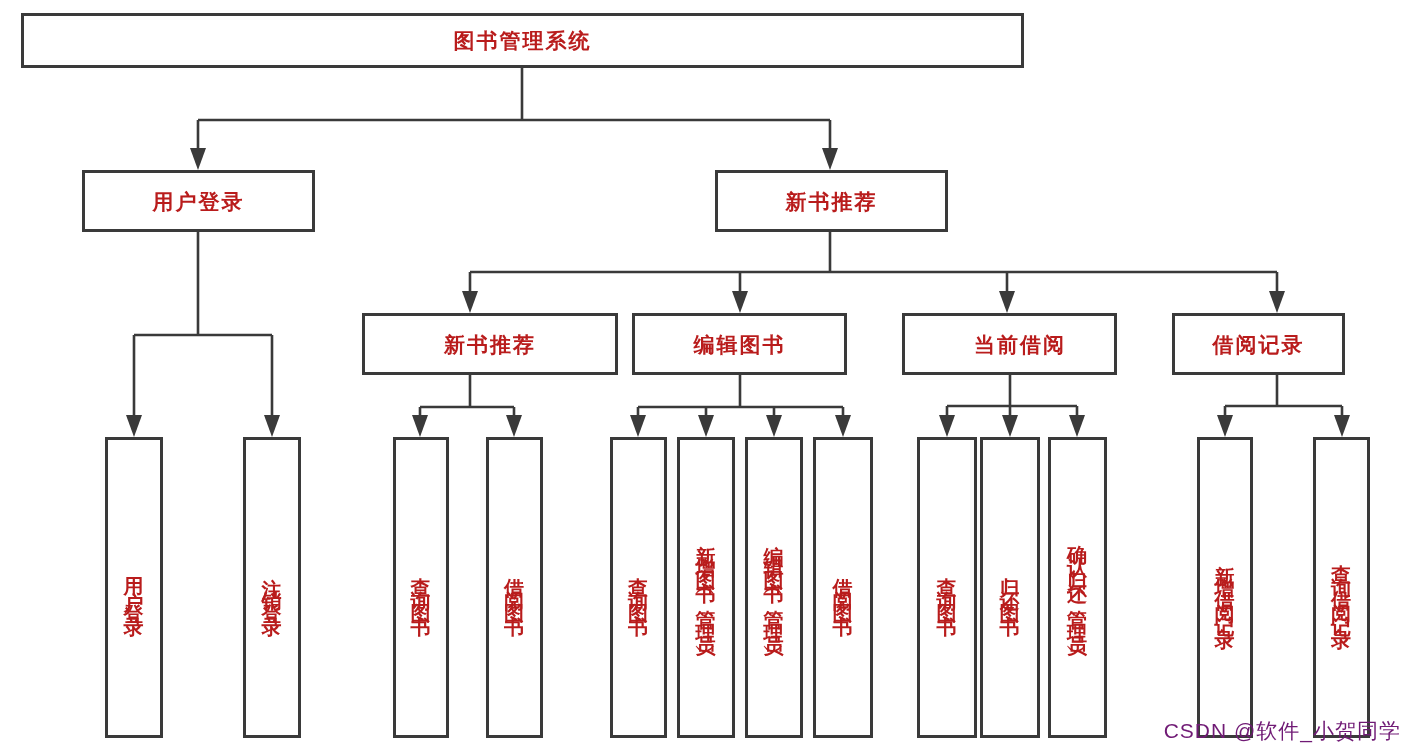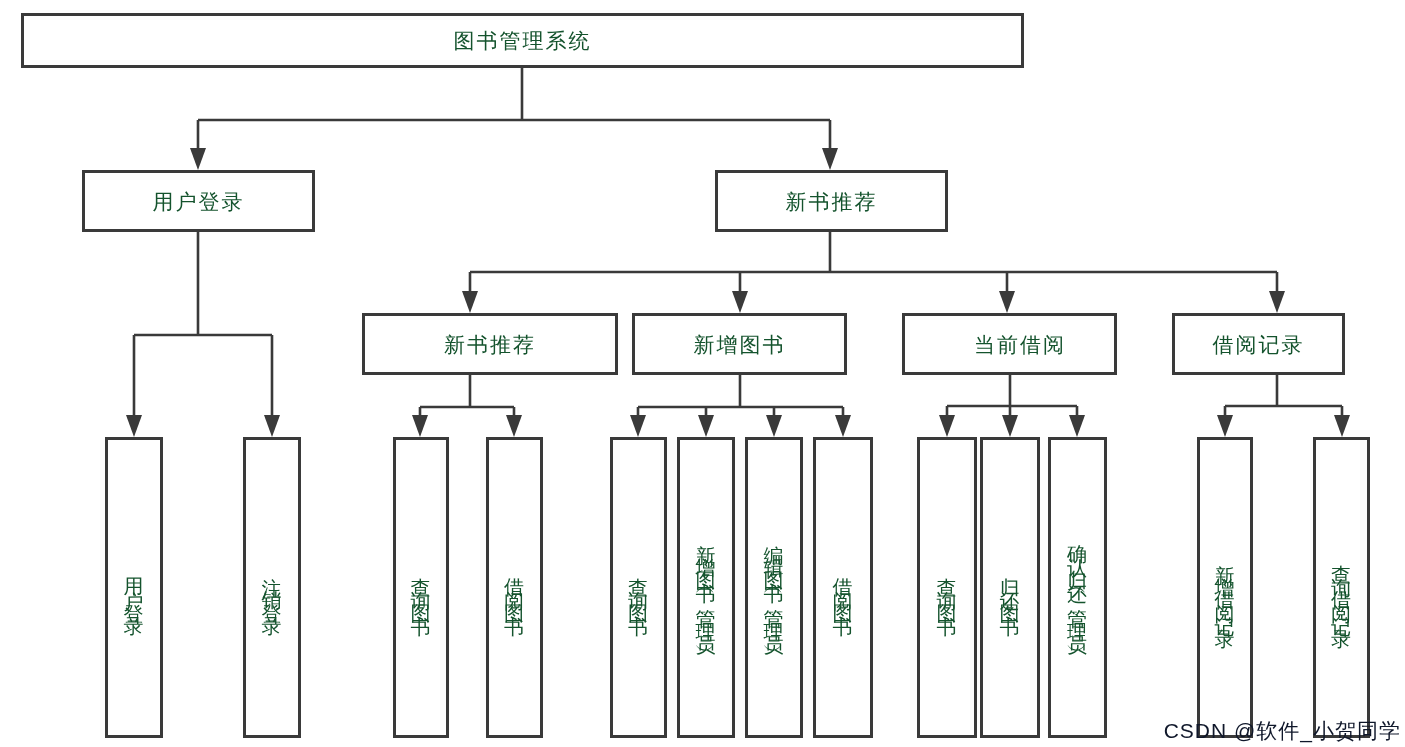--- a/index.html
+++ b/index.html
@@ -12,41 +12,42 @@
   }
   .connectors{position:absolute;left:0;top:0;width:1405px;height:747px;}
   .node{
     position:absolute;
     box-sizing:border-box;
     background:#ffffff;
     border:3px solid #3a3a3a;
     display:flex;
     align-items:center;
     justify-content:center;
-    color:#14532d;
+    color:#b91c1c;
+    font-weight:bold;
   }
   .hbox span{
     font-size:21px;
     letter-spacing:2px;
     white-space:nowrap;
     line-height:1;
   }
   .vbox span{
     writing-mode:vertical-rl;
     text-orientation:mixed;
     font-size:20px;
     letter-spacing:13px;
     line-height:1;
   }
   .watermark{
     position:absolute;
     right:4px;
     bottom:2px;
     font-size:21px;
-    color:#0f172a;
+    color:#701a75;
     letter-spacing:1px;
     white-space:nowrap;
   }
 </style>
 </head>
 <body>
 
 <div class="stage">
 
   <svg class="connectors" viewBox="0 0 1405 747" xmlns="http://www.w3.org/2000/svg">
@@ -97,21 +98,21 @@
     <span>用户登录</span>
   </div>
   <div class="node hbox" style="left:715px;top:170px;width:233px;height:62px;">
     <span>新书推荐</span>
   </div>
 
   <div class="node hbox" style="left:362px;top:313px;width:256px;height:62px;align-items:center;">
     <span>新书推荐</span>
   </div>
   <div class="node hbox" style="left:632px;top:313px;width:215px;height:62px;">
-    <span>新增图书</span>
+    <span>编辑图书</span>
   </div>
   <div class="node hbox" style="left:902px;top:313px;width:215px;height:62px;padding-left:21px;">
     <span>当前借阅</span>
   </div>
   <div class="node hbox" style="left:1172px;top:313px;width:173px;height:62px;">
     <span>借阅记录</span>
   </div>
 
   <div class="node vbox" style="left:105px;top:437px;width:58px;height:301px;">
     <span>用户登录</span>

